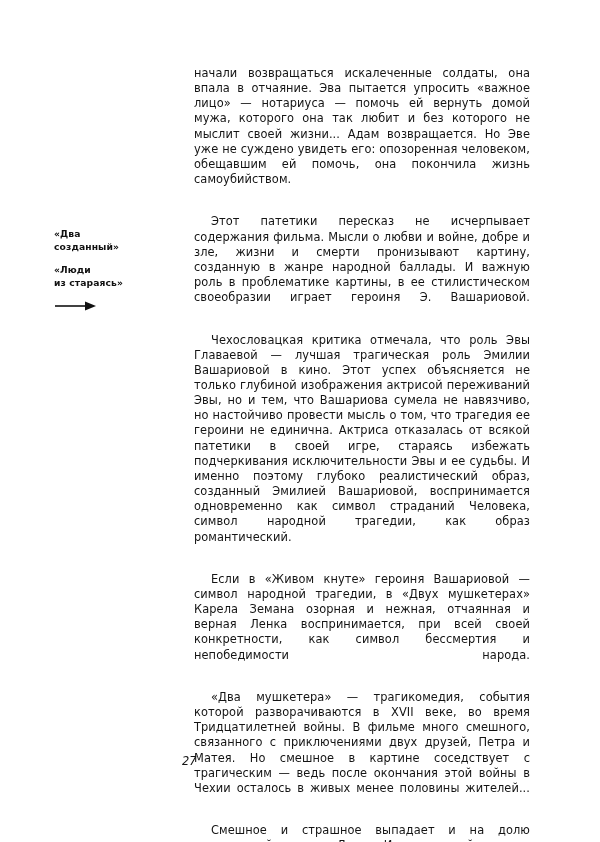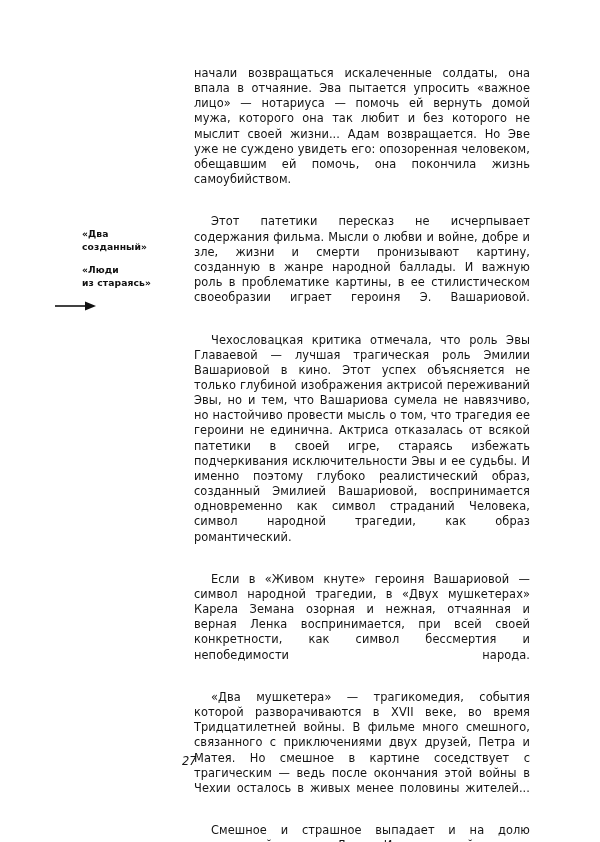--- a/index.html
+++ b/index.html
@@ -32,21 +32,21 @@
     width: 118px;
   }
   .margin-note {
     font-size: 9.2px;
     line-height: 12.6px;
     font-weight: bold;
     letter-spacing: 0.1px;
     color: #111111;
     margin-bottom: 11px;
   }
-  .margin-note .note-line { display: block; margin-left: 28px; }
+  .margin-note .note-line { display: block; }
   .margin-arrow {
     margin-top: 2px;
     width: 44px;
     height: 12px;
     display: block;
   }
 
   
   #text-column {
     position: absolute;

